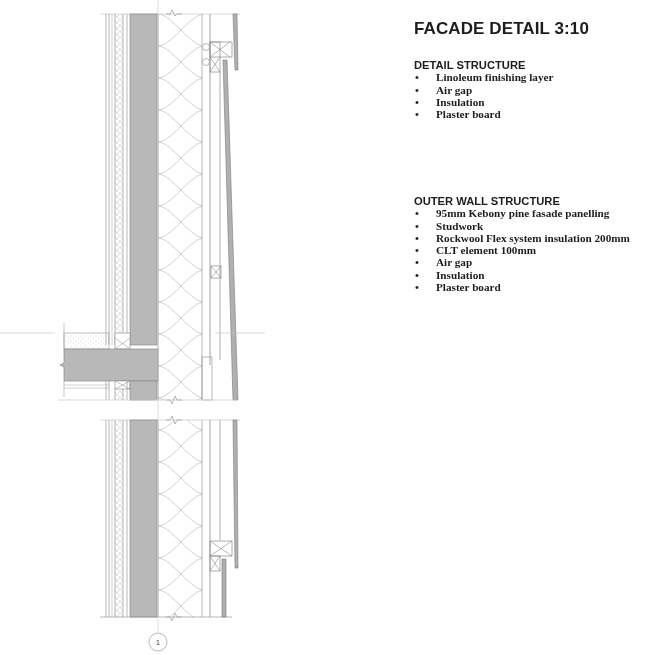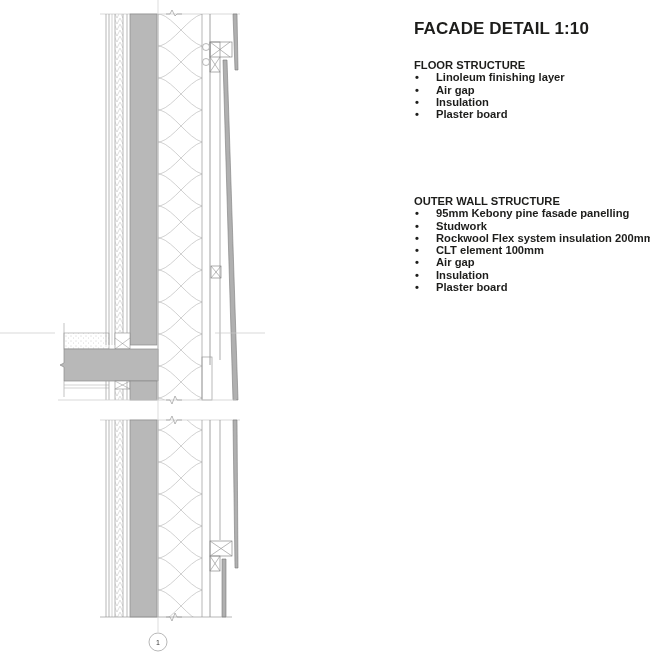--- a/index.html
+++ b/index.html
@@ -1,21 +1,21 @@
 <!DOCTYPE html>
 <html><head>
 <meta charset="utf-8">
 <style>
   html, body { margin:0; padding:0; background:#ffffff; }
   body { width:650px; height:655px; position:relative; overflow:hidden; font-family:"Liberation Sans", sans-serif; }
   #drawing { position:absolute; left:0; top:0; width:650px; height:655px; }
   .title { position:absolute; left:414px; top:19px; font-size:17px; font-weight:bold; color:#1d1d1b; letter-spacing:0.1px; }
   .section { position:absolute; left:414px; color:#1d1d1b; font-size:11.2px; font-weight:bold; line-height:12.3px; }
   .section h3 { margin:0; font-size:11.2px; font-weight:bold; }
-  .section ul { margin:0; padding:0; list-style:none; }
+  .section ul { margin:0; padding:0; list-style:none;font-family:Liberation Serif, serif; }
   .section li { position:relative; padding-left:22px; }
   .section li::before { content:"\2022"; position:absolute; left:1px; top:0; }
   #floor { top:59px; }
   #wall { top:195px; }
   .callout-label { font-family:"Liberation Sans", sans-serif; font-size:7px; fill:#333; }
 </style>
 </head>
 <body>
 
 <svg id="drawing" width="650" height="655" viewBox="0 0 650 655" xmlns="http://www.w3.org/2000/svg">
@@ -136,24 +136,24 @@
 
     <line x1="100" y1="617" x2="232" y2="617" stroke="#9a9a9a" stroke-width="0.7"></line>
     <polyline points="166,617 170,617 172,621 175,613 177,617 182,617" fill="none" stroke="#9a9a9a" stroke-width="0.7"></polyline>
   </g>
 
   <line x1="158" y1="0" x2="158" y2="632" stroke="#c8c8c8" stroke-width="0.6"></line>
   <circle cx="158" cy="642" r="9" fill="#fff" stroke="#9a9a9a" stroke-width="0.7"></circle>
   <text class="callout-label" x="158" y="645" text-anchor="middle">1</text>
 </svg>
 
-<div class="title">FACADE DETAIL 1:10</div>
+<div class="title">FACADE DETAIL 3:10</div>
 
 <div class="section" id="floor">
-  <h3>FLOOR STRUCTURE</h3>
+  <h3>DETAIL STRUCTURE</h3>
   <ul>
     <li>Linoleum finishing layer</li>
     <li>Air gap</li>
     <li>Insulation</li>
     <li>Plaster board</li>
   </ul>
 </div>
 
 <div class="section" id="wall">
   <h3>OUTER WALL STRUCTURE</h3>

